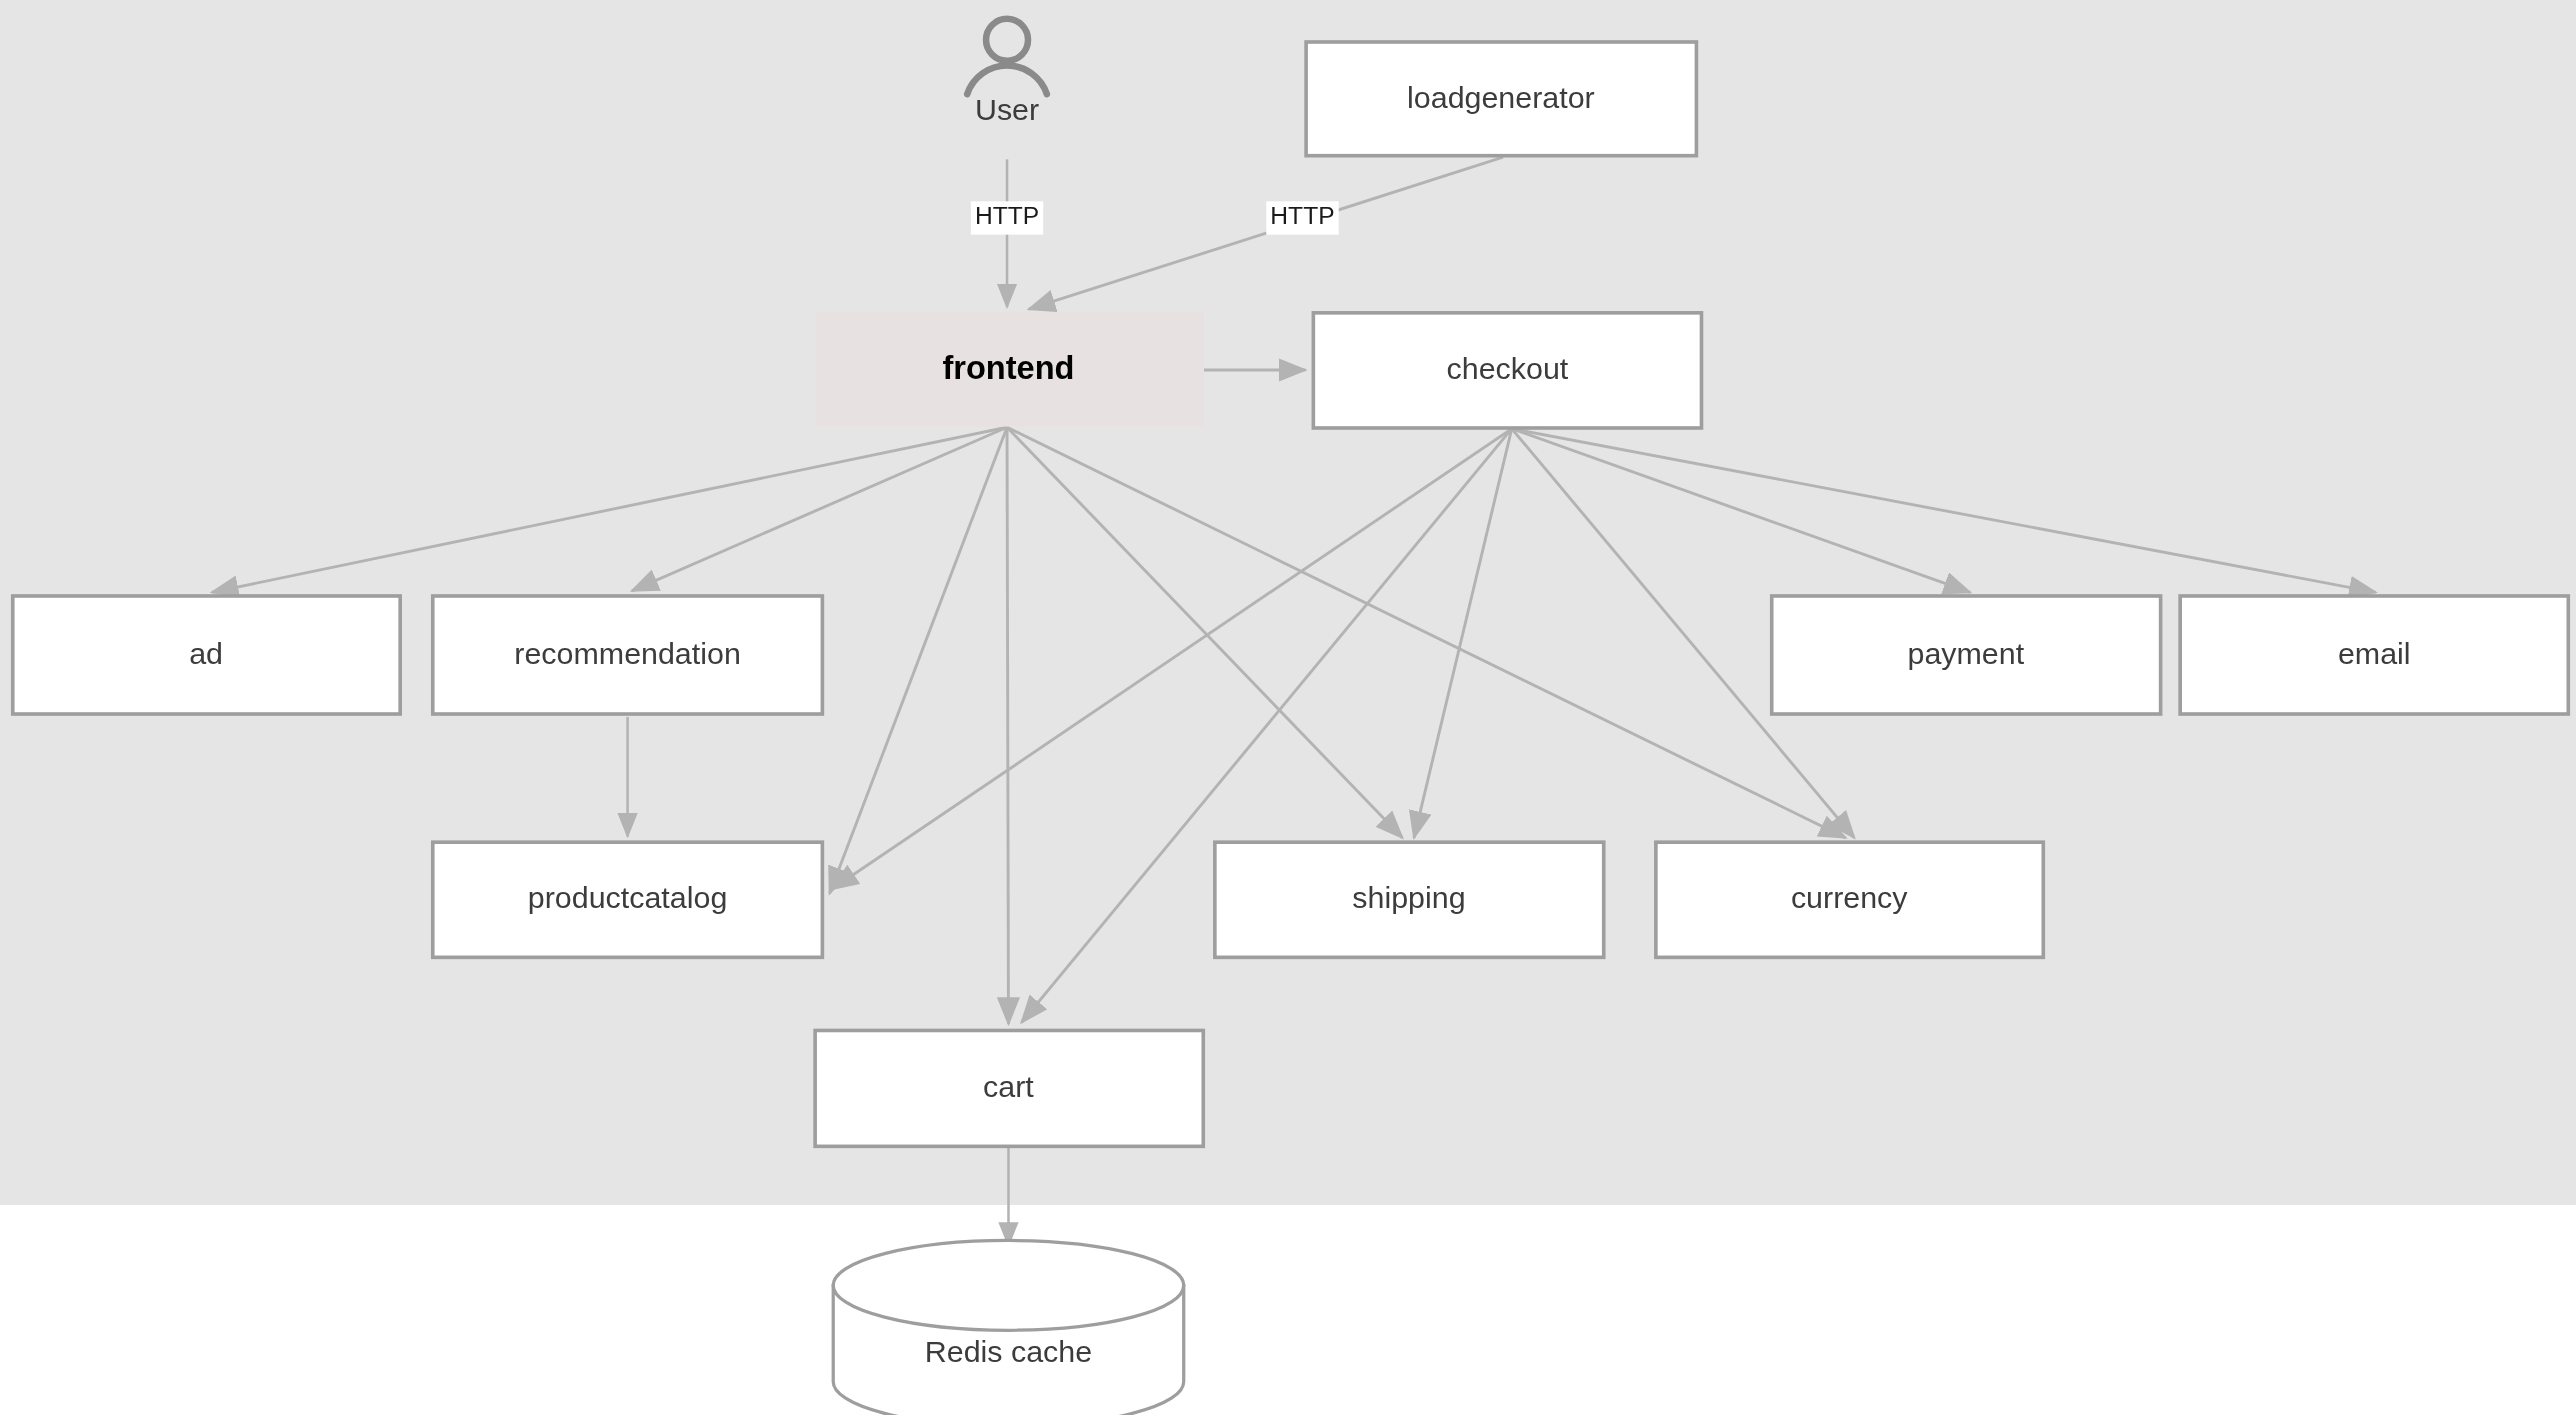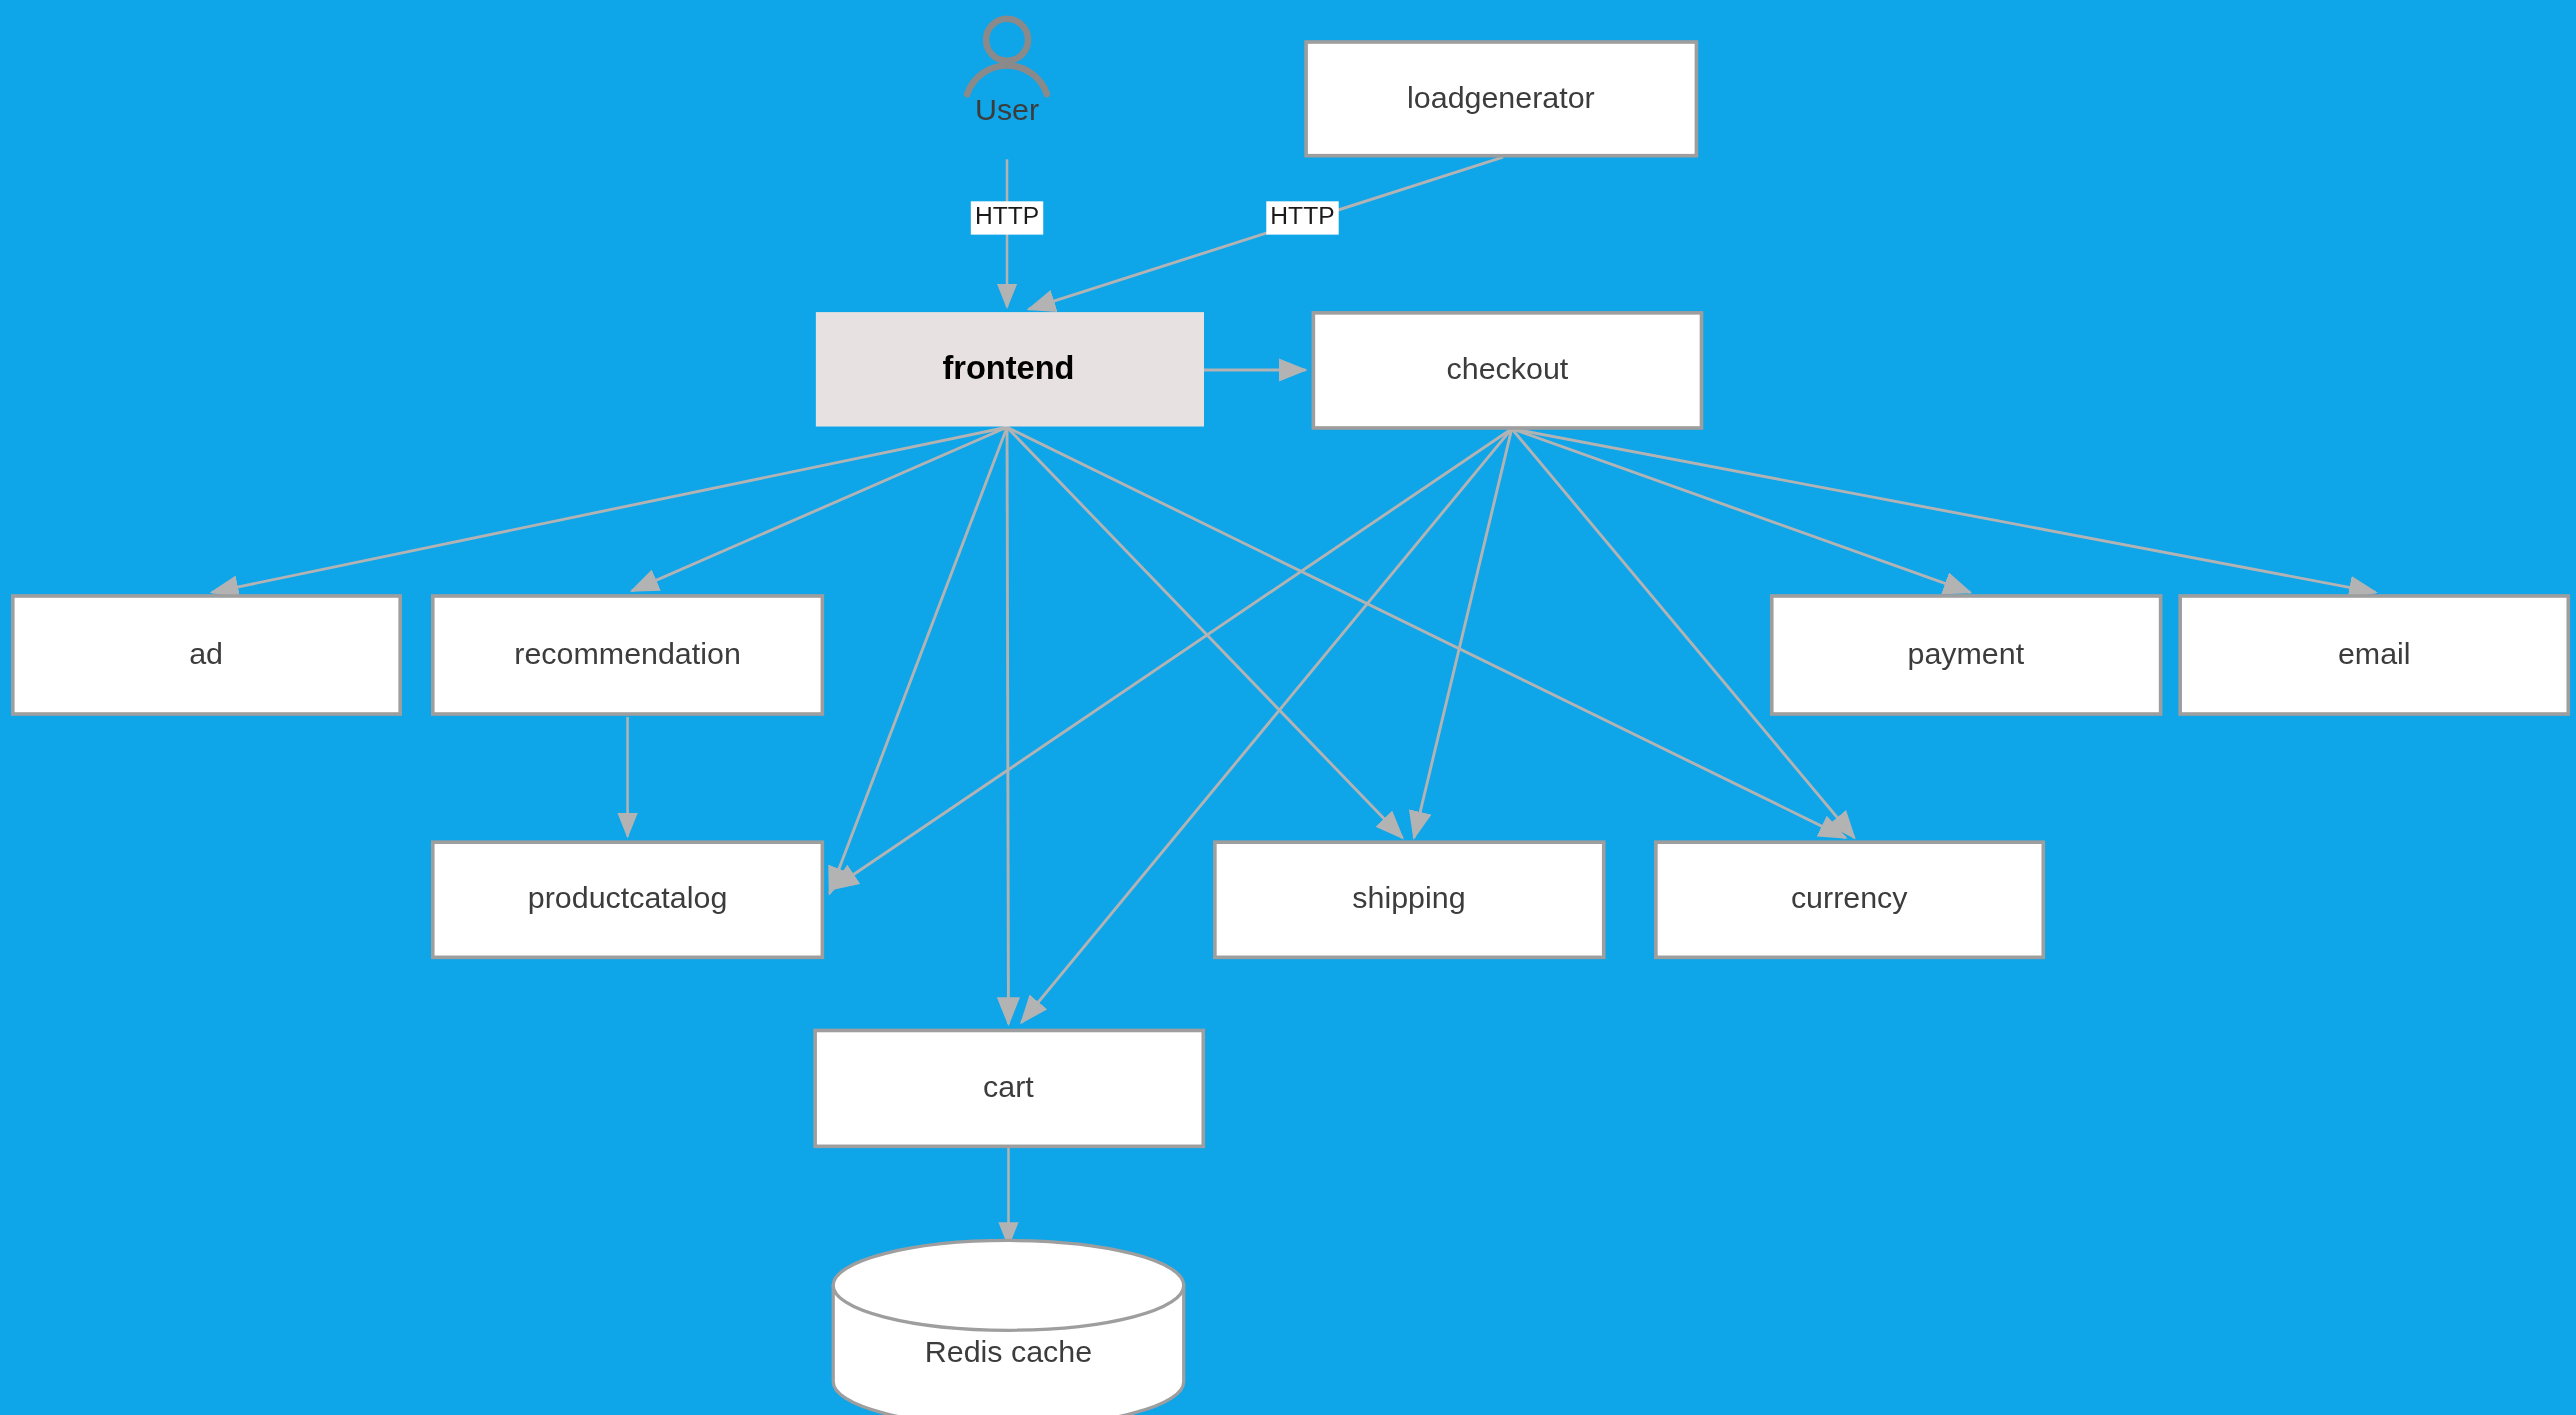--- a/index.html
+++ b/index.html
@@ -9,22 +9,22 @@
   }
   body {
     width: 2576px;
     height: 1415px;
     font-family: "Liberation Sans", sans-serif;
     overflow: hidden;
   }
   #diagram-root {
     position: relative;
     width: 2576px;
-    height: 1415px;
-    background: #0ea5e9;
+    height: 1205px;
+    background: #e5e5e5;
   }
   svg.canvas {
     position: absolute;
     top: 0; left: 0;
     width: 2576px;
     height: 1415px;
   }
   .node-rect {
     fill: #ffffff;
     stroke: #9e9e9e;

